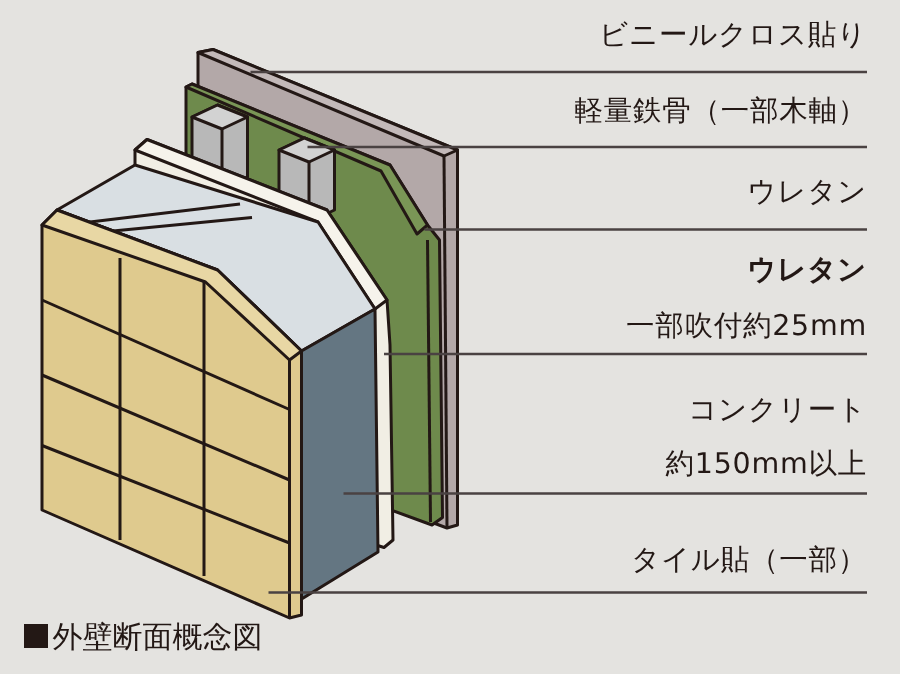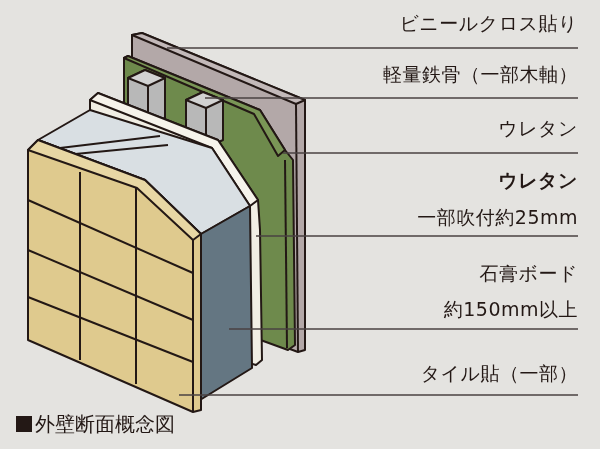--- a/index.html
+++ b/index.html
@@ -72,19 +72,19 @@
     <line x1="229" y1="329" x2="578" y2="329"></line>
     <line x1="179" y1="395" x2="578" y2="395"></line>
   </g>
 </svg>
 
 <div class="label" style="top:12px;">ビニールクロス貼り</div>
 <div class="label" style="top:63px;">軽量鉄骨（一部木軸）</div>
 <div class="label" style="top:117px;">ウレタン</div>
 <div class="label" style="top:169px;font-weight:bold;">ウレタン</div>
 <div class="label" style="top:206px;">一部吹付約25mm</div>
-<div class="label" style="top:262px;">石膏ボード</div>
+<div class="label" style="top:262px;">コンクリート</div>
 <div class="label" style="top:298px;">約150mm以上</div>
 <div class="label" style="top:362px;text-align:center;">タイル貼（一部）</div>
 
 <div class="caption">
   <span class="sq"></span><span>外壁断面概念図</span>
 </div>
 
 </body></html>

